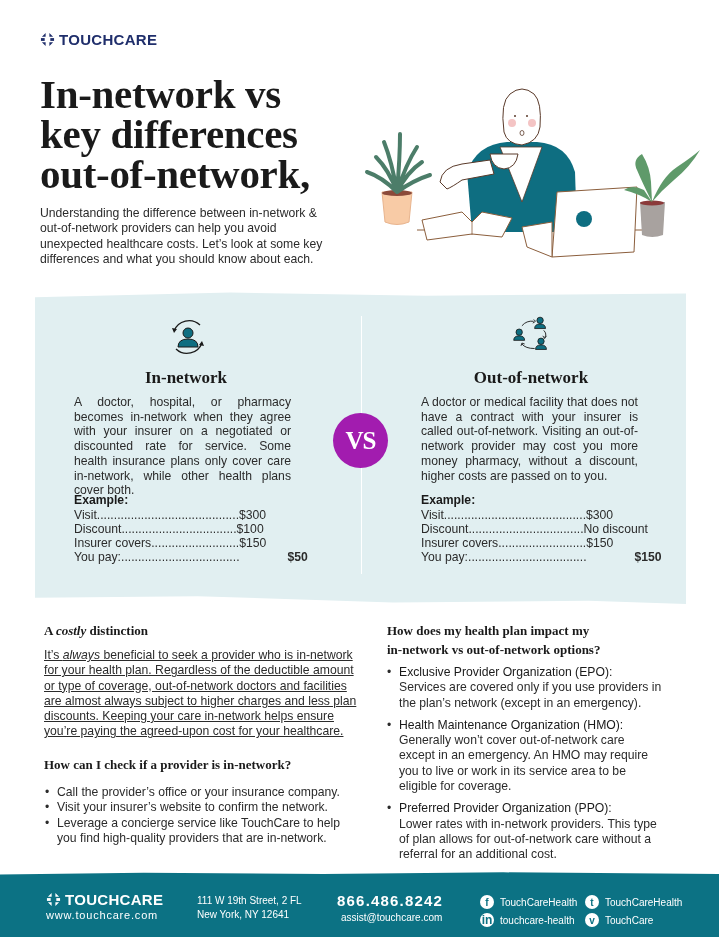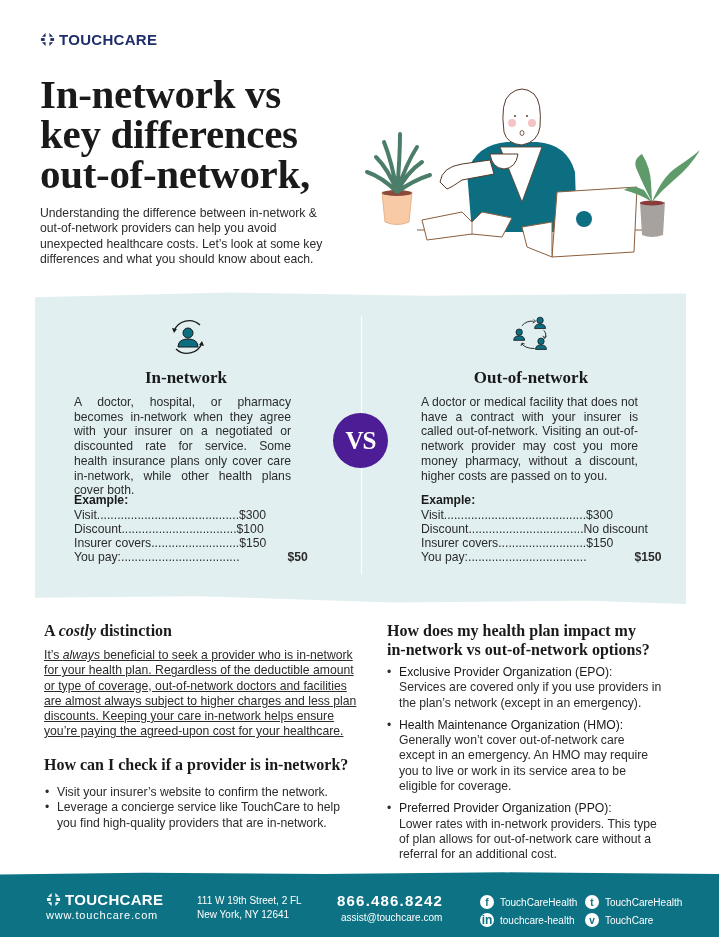--- a/index.html
+++ b/index.html
@@ -14,33 +14,33 @@
   .title .line { display: block; white-space: nowrap; }
   .title .hl { position: relative; display: inline-block; }
   .title .hl::before { content: ""; position: absolute; left: -4px; right: -6px; top: 12px; bottom: 0px; background: #d5e6ea; border-radius: 3px; z-index: -1; }
 
   .intro { position: absolute; left: 40px; top: 206px; width: 290px; font-size: 12.2px; line-height: 15.4px; color: #2b2b2b; }
 
   .illus { position: absolute; left: 362px; top: 72px; width: 345px; height: 190px; }
 
   .panel { position: absolute; left: 35px; top: 291px; width: 651px; height: 313px; background: #e1eff1; clip-path: polygon(0 2%, 30% 0.5%, 60% 1.5%, 100% 0.8%, 100% 100%, 85% 99%, 55% 99.5%, 25% 97.5%, 0 98%); }
   .divider { position: absolute; left: 361px; top: 316px; width: 1px; height: 258px; background: #ffffff; }
-  .vs { position: absolute; left: 333px; top: 413px; width: 55px; height: 55px; border-radius: 50%; background: #4c1d95; color: #fff; font-weight: bold; font-size: 25px; display: flex; align-items: center; justify-content: center; letter-spacing: -1px; }
+  .vs { position: absolute; left: 333px; top: 413px; width: 55px; height: 55px; border-radius: 50%; background: #a21caf; color: #fff; font-weight: bold; font-size: 25px; display: flex; align-items: center; justify-content: center; letter-spacing: -1px; }
 
   .col-icon { position: absolute; width: 44px; height: 40px; }
   .col-title { position: absolute; font-size: 17px; font-weight: bold; color: #1a1a1a; text-align: center; }
   .col-desc { position: absolute; width: 217px; font-size: 12.2px; line-height: 14.7px; text-align: justify; text-align-last: left; color: #2b2b2b; }
   .example { position: absolute; width: 240px; font-size: 12.2px; line-height: 14px; color: #2b2b2b; }
   .example .ex-label { font-weight: bold; margin-bottom: 1px; color: #1a1a1a; }
   .ex-row { display: flex; white-space: nowrap; }
   .ex-row .lbl { flex: 0 0 auto; }
   .ex-row .dots { flex: 0 0 auto; overflow: hidden; }
   .ex-row .val.bold { font-weight: bold; padding-left: 48px; }
 
-  .sec-title { position: absolute; font-size: 16px; font-weight: bold; color: #1a1a1a; line-height: 18.5px; }
+  .sec-title { position: absolute; font-size: 13px; font-weight: bold; color: #1a1a1a; line-height: 18.5px; }
   .sec-title em { font-style: italic; }
   .para { position: absolute; width: 315px; font-size: 12.2px; line-height: 15.3px; color: #2b2b2b; text-decoration: underline; }
   .para em { font-style: italic; }
   ul.bullets { position: absolute; list-style: none; font-size: 12.2px; line-height: 15.3px; color: #2b2b2b; }
   ul.bullets li { position: relative; padding-left: 12px; }
   ul.bullets li::before { content: "•"; position: absolute; left: 0; top: 0; }
   ul.plans li { margin-bottom: 7px; }
   ul.plans .plan-name { color: #1a1a1a; }
 
   .footer { position: absolute; left: 0; top: 872px; width: 719px; height: 65px; background: #0c7284; clip-path: polygon(0 4%, 20% 1%, 45% 3%, 70% 0.5%, 100% 3%, 100% 100%, 0 100%); color: #ffffff; }
@@ -188,20 +188,21 @@
       <span class="dots">...................................</span>
       <span class="val bold">$150</span>
     </div>
 </div>
 
 <h2 class="sec-title serif" style="left:44px; top:622px;"><span>A </span><em>costly</em><span> distinction</span></h2>
 <p class="para" style="left:44px; top:648px; width:315px;"><span>It’s </span><em>always</em><span> beneficial to seek a provider who is in-network for your health plan. Regardless of the deductible amount or type of coverage, out-of-network doctors and facilities are almost always subject to higher charges and less plan discounts. Keeping your care in-network helps ensure you’re paying the agreed-upon cost for your healthcare.</span></p>
 
 <h2 class="sec-title serif" style="left:44px; top:756px;">How can I check if a provider is in-network?</h2>
 <ul class="bullets" style="left:45px; top:785px; width:310px;">
+  <li>Call the provider’s office or your insurance company.</li>
   <li>Visit your insurer’s website to confirm the network.</li>
   <li>Leverage a concierge service like TouchCare to help you find high-quality providers that are in-network.</li>
 </ul>
 
 <h2 class="sec-title serif" style="left:387px; top:622px;">
   <span style="display:block">How does my health plan impact my</span>
   <span style="display:block">in-network vs out-of-network options?</span>
 </h2>
 <ul class="bullets plans" style="left:387px; top:665px; width:275px;">
   <li><span class="plan-name" style="display:block">Exclusive Provider Organization (EPO):</span><span>Services are covered only if you use providers in the plan’s network (except in an emergency).</span></li>

